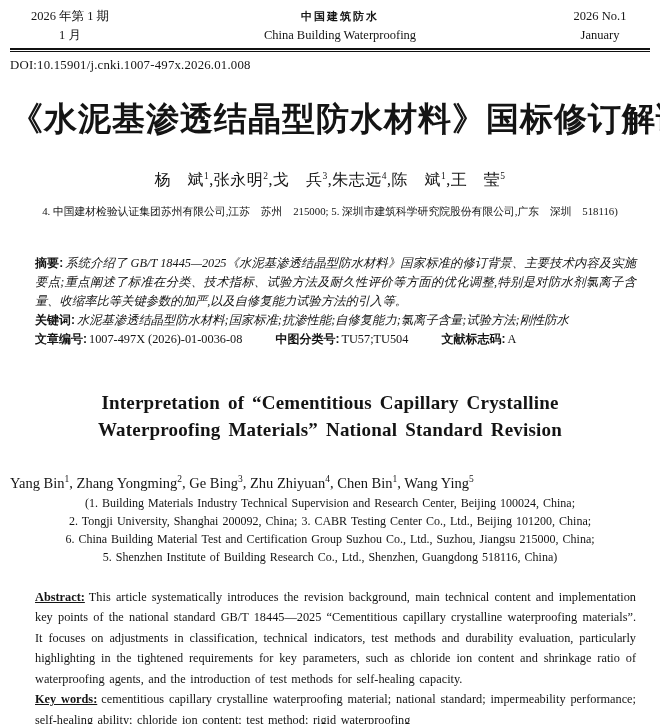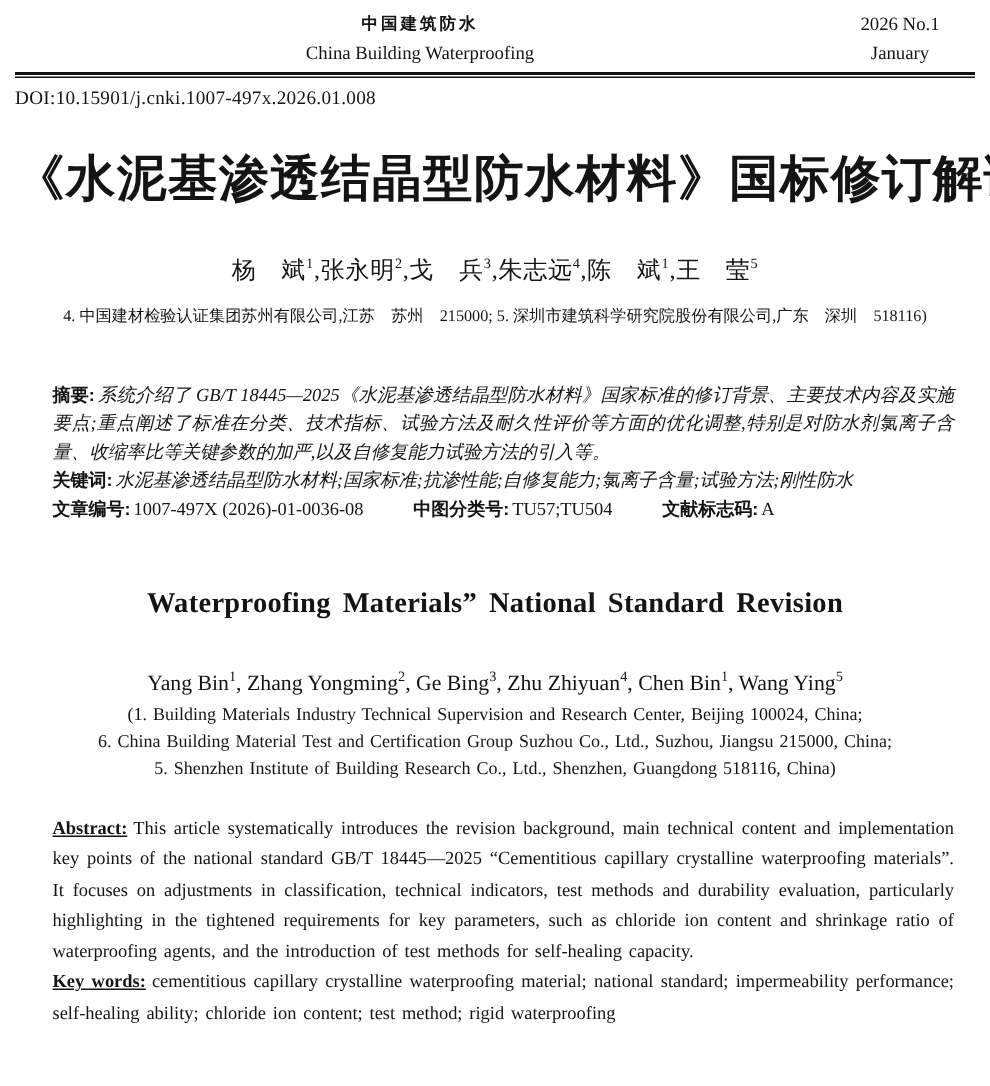--- a/index.html
+++ b/index.html
@@ -52,34 +52,38 @@
   .ids { margin-top: 0; }
   .ids .grp { margin-right: 30px; white-space: nowrap; }
   .ids .grp:last-child { margin-right: 0; }
 
   
   .en-title {
     margin-top: 40px; text-align: center;
     font-size: 19px; font-weight: bold; line-height: 27px;
     letter-spacing: 0.2px; word-spacing: 3px;
   }
-  .en-authors { margin-top: 32px; text-align: center; font-size: 14.5px; }
+  .en-authors { margin-top: 32px; font-size: 14.5px; }
   .en-affil { margin-top: 2px; text-align: center; font-size: 12px; line-height: 18px; word-spacing: 1px; }
 
   
   .en-meta { margin: 21px 14px 0 25px; font-size: 12.3px; line-height: 20.5px; text-align: justify; }
   .en-meta p { margin: 0; word-spacing: 1.5px; }
   .lab-en { font-weight: bold; padding-right: 4px; text-decoration: underline; }
 </style>
 </head>
 <body>
 
 <div class="page">
 
   <header class="jheader">
+    <div class="col h-left">
+      <div>2026 年第 1 期</div>
+      <div>1 月</div>
+    </div>
     <div class="col h-center">
       <div class="h-cn-name">中国建筑防水</div>
       <div class="h-en-name">China Building Waterproofing</div>
     </div>
     <div class="col h-right">
       <div>2026 No.1</div>
       <div>January</div>
     </div>
   </header>
   <div class="double-rule"></div>
@@ -100,29 +104,31 @@
     <p><b class="lab-cn">摘要:</b><span class="kai">系统介绍了 GB/T 18445—2025《水泥基渗透结晶型防水材料》国家标准的修订背景、主要技术内容及实施要点;重点阐述了标准在分类、技术指标、试验方法及耐久性评价等方面的优化调整,特别是对防水剂氯离子含量、收缩率比等关键参数的加严,以及自修复能力试验方法的引入等。</span></p>
     <p><b class="lab-cn">关键词:</b><span class="kai">水泥基渗透结晶型防水材料;国家标准;抗渗性能;自修复能力;氯离子含量;试验方法;刚性防水</span></p>
     <p class="ids">
       <span class="grp"><b class="lab-cn">文章编号:</b><span>1007-497X (2026)-01-0036-08</span></span>
       <span class="grp"><b class="lab-cn">中图分类号:</b><span>TU57;TU504</span></span>
       <span class="grp"><b class="lab-cn">文献标志码:</b><span>A</span></span>
     </p>
   </section>
 
   <h2 class="en-title">
+    <div>Interpretation of “Cementitious Capillary Crystalline</div>
     <div>Waterproofing Materials” National Standard Revision</div>
   </h2>
 
   <div class="en-authors">
     <span><span>Yang Bin</span><sup>1</sup><span>, </span></span><span><span>Zhang Yongming</span><sup>2</sup><span>, </span></span><span><span>Ge Bing</span><sup>3</sup><span>, </span></span><span><span>Zhu Zhiyuan</span><sup>4</sup><span>, </span></span><span><span>Chen Bin</span><sup>1</sup><span>, </span></span><span><span>Wang Ying</span><sup>5</sup><span></span></span>
   </div>
 
   <div class="en-affil">
     <div>(1. Building Materials Industry Technical Supervision and Research Center, Beijing 100024, China;</div>
+    <div>2. Tongji University, Shanghai 200092, China; 3. CABR Testing Center Co., Ltd., Beijing 101200, China;</div>
     <div>6. China Building Material Test and Certification Group Suzhou Co., Ltd., Suzhou, Jiangsu 215000, China;</div>
     <div>5. Shenzhen Institute of Building Research Co., Ltd., Shenzhen, Guangdong 518116, China)</div>
   </div>
 
   <section class="en-meta">
     <p><b class="lab-en">Abstract:</b><span>This article systematically introduces the revision background, main technical content and implementation key points of the national standard GB/T 18445—2025 “Cementitious capillary crystalline waterproofing materials”. It focuses on adjustments in classification, technical indicators, test methods and durability evaluation, particularly highlighting in the tightened requirements for key parameters, such as chloride ion content and shrinkage ratio of waterproofing agents, and the introduction of test methods for self-healing capacity.</span></p>
     <p><b class="lab-en">Key words:</b><span>cementitious capillary crystalline waterproofing material; national standard; impermeability performance; self-healing ability; chloride ion content; test method; rigid waterproofing</span></p>
   </section>
 
 </div>

